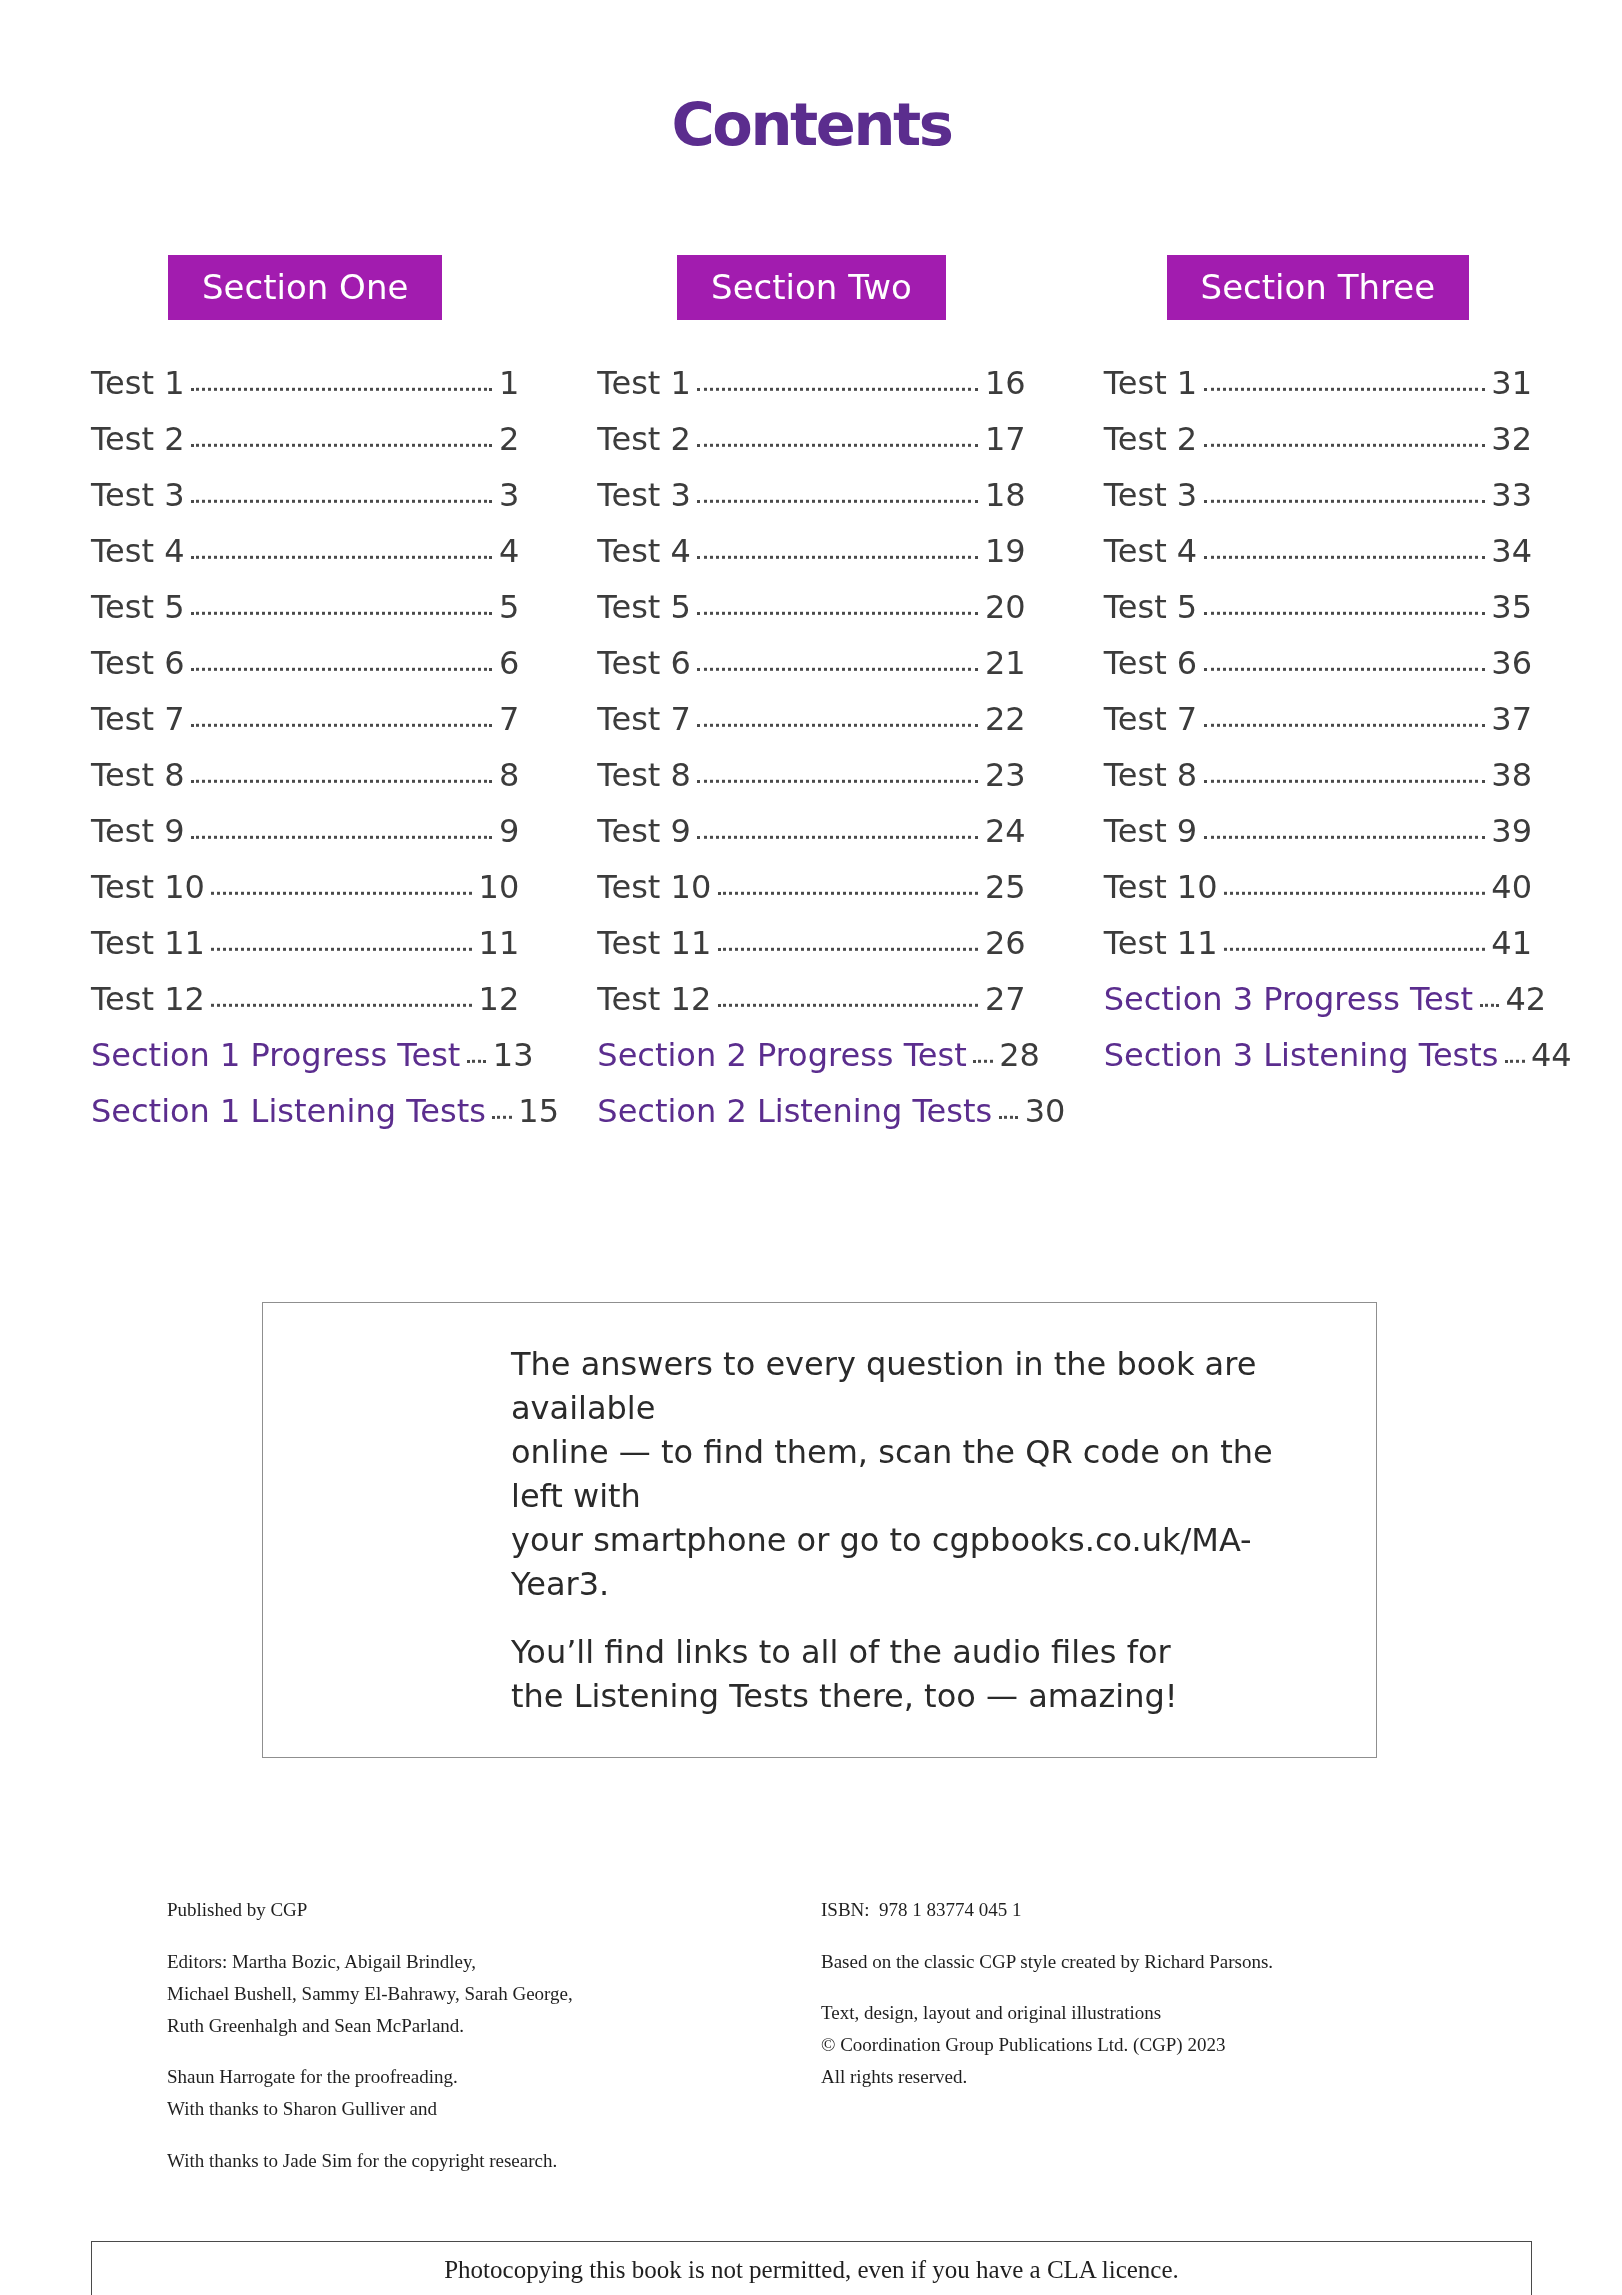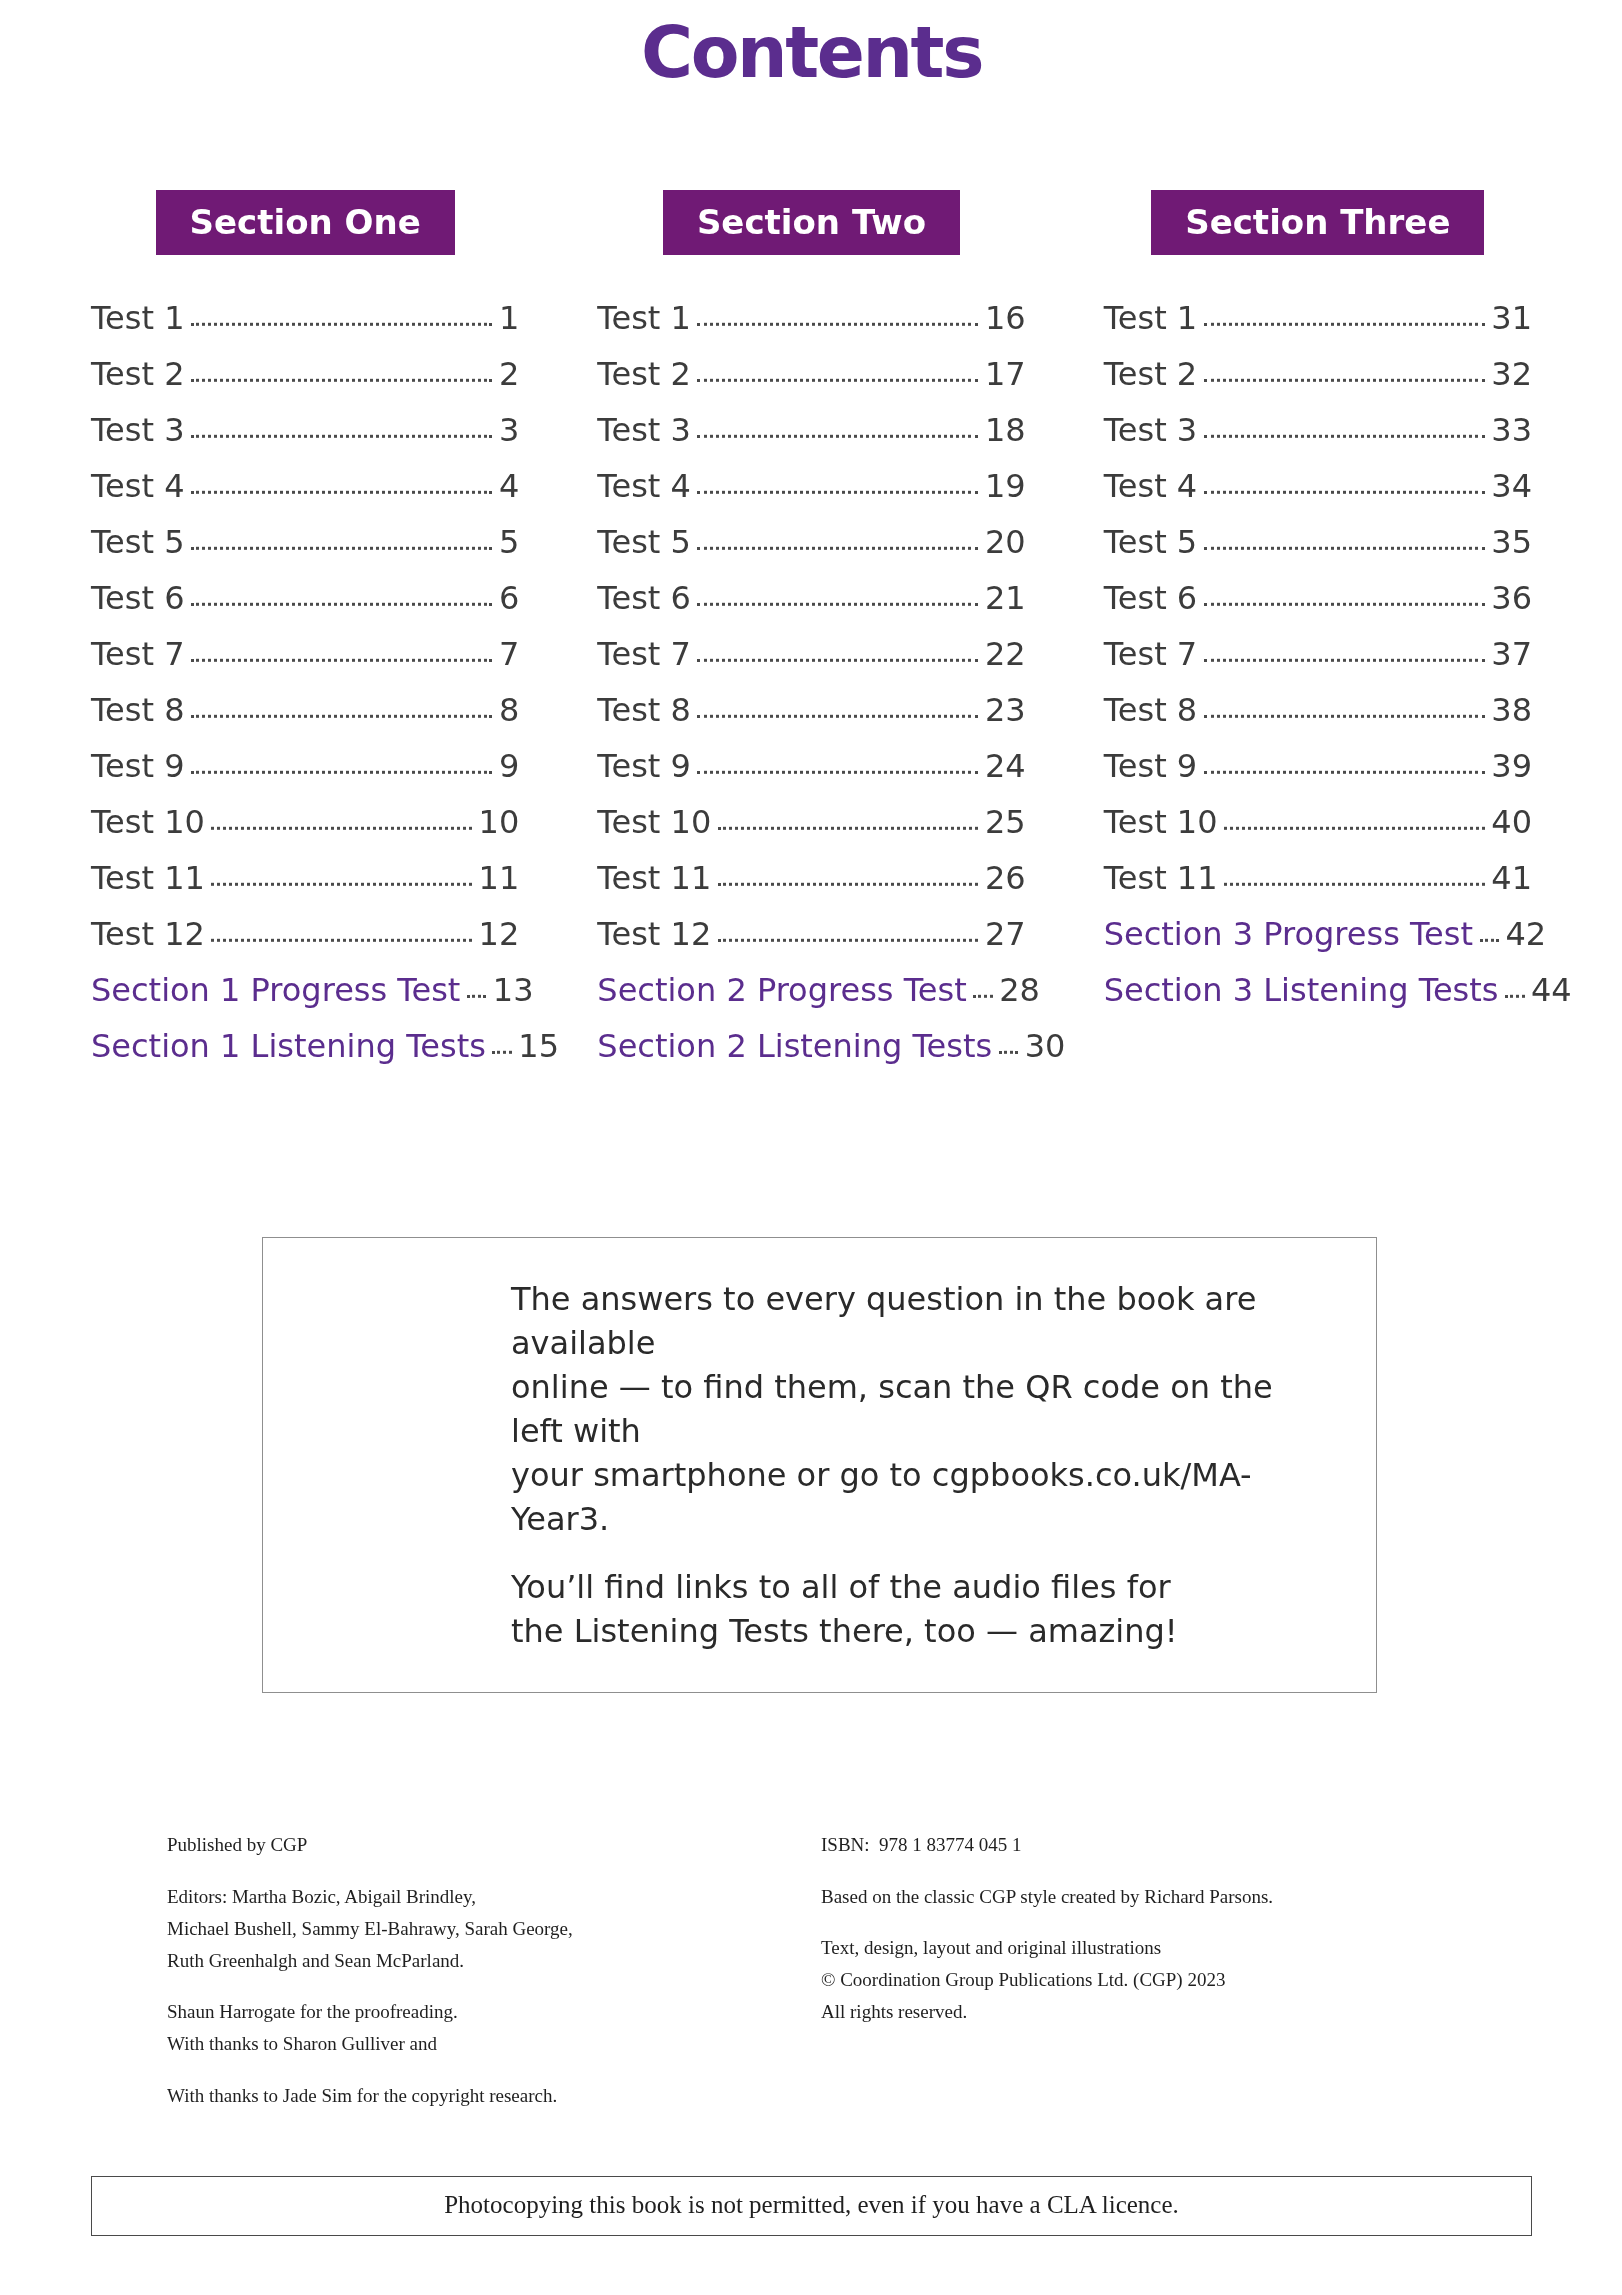--- a/index.html
+++ b/index.html
@@ -7,42 +7,43 @@
   .page {
     position: relative;
     width: 1623px;
     height: 2295px;
     background: #ffffff;
     font-family: "DejaVu Sans", sans-serif;
     color: #3c3c3c;
     overflow: hidden;
   }
   .page-title {
-    margin: 12px;
+    margin: 0;
+    padding-top: 91px;
     text-align: center;
     font-family: "DejaVu Sans", sans-serif;
     font-weight: bold;
-    font-size: 71px;
+    font-size: 59px;
     line-height: 1.15;
     letter-spacing: -2.4px;
     color: #5b2d8e;
   }
   .toc-columns {
     display: flex;
     gap: 78px;
     padding: 0 91px;
     margin-top: 96px;
   }
   .toc-column { flex: 1 1 0; min-width: 0; }
   .badge-wrap { text-align: center; margin-bottom: 47px; }
   .section-badge {
     display: inline-block;
-    background: #701a75;
+    background: #a21caf;
     color: #ffffff;
-    font-weight: bold;
+    font-weight: normal;
     font-size: 34px;
     line-height: 1;
     padding: 15.4px 34px 16px;
     letter-spacing: 0px;
   }
   .toc-list { }
   .toc-row {
     display: flex;
     align-items: baseline;
     font-size: 32px;

